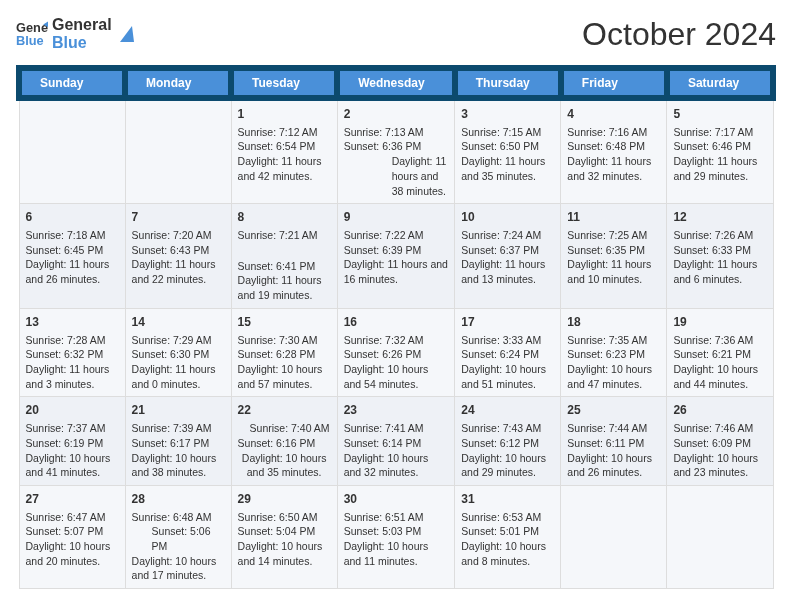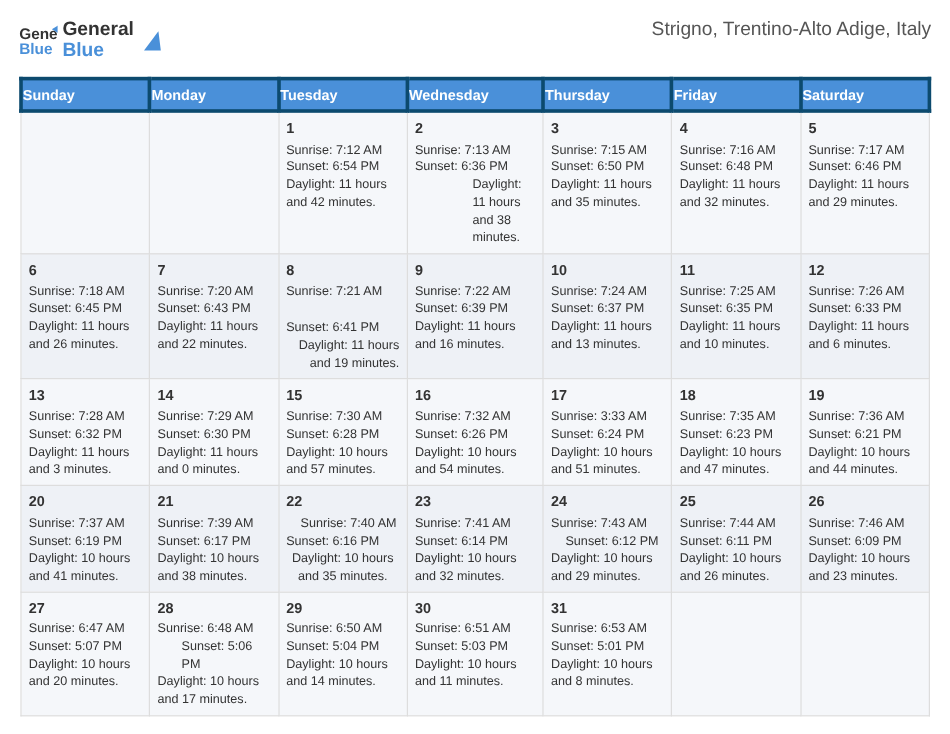--- a/index.html
+++ b/index.html
@@ -40,25 +40,25 @@
     table {
       width: 100%;
       border-collapse: collapse;
       font-size: 11px;
     }
     thead tr {
       background-color: #4a90d9;
       color: #fff;
     }
     thead th {
-      padding: 5px 0;
+      padding: 5px 18px;
       text-align: left;
       font-size: 12px;
       font-weight: bold;
-      border: 3px solid #0c4a6e;
+      border: 6px solid #0c4a6e;
     }
     tbody tr {
       border-bottom: 1px solid #ddd;
     }
     tbody td {
       vertical-align: top;
       padding: 5px 6px;
       border: 1px solid #ddd;
       min-width: 100px;
       height: 80px;
@@ -91,21 +91,21 @@
     </svg>
     <div style="display:flex;flex-direction:column;">
       <span style="font-size:16px;font-weight:bold;color:#333;">General</span>
       <span style="font-size:16px;font-weight:bold;color:#4a90d9;">Blue</span>
     </div>
     <svg width="20" height="20" viewBox="0 0 20 20">
       <polygon points="4,18 16,2 18,18" fill="#4a90d9"></polygon>
     </svg>
   </div>
   <div class="title-block">
-    <div class="location">Strigno, Trentino-Alto Adige, Italy</div>
+    <div class="month-title">October 2024</div>
   </div>
 </div>
 
 <table>
   <thead>
     <tr>
     <th>Sunday</th>
         <th>Monday</th>
         <th>Tuesday</th>
         <th>Wednesday</th>
@@ -159,21 +159,21 @@
         <td>
           <span class="day-num">7</span>
           <span style="display: block;">Sunrise: 7:20 AM</span>
           <span style="display: block;">Sunset: 6:43 PM</span>
           <span style="display: block;">Daylight: 11 hours and 22 minutes.</span>
         </td>
         <td>
           <span class="day-num">8</span>
           <span style="display: block;">Sunrise: 7:21 AM</span>
           <span style="display: block; margin-top: 16px;">Sunset: 6:41 PM</span>
-          <span style="display: block; text-align: right;">Daylight: 11 hours and 19 minutes.</span>
+          <span style="display: block;">Daylight: 11 hours and 19 minutes.</span>
         </td>
         <td>
           <span class="day-num">9</span>
           <span style="display: block;">Sunrise: 7:22 AM</span>
           <span style="display: block;">Sunset: 6:39 PM</span>
           <span style="display: block;">Daylight: 11 hours and 16 minutes.</span>
         </td>
         <td>
           <span class="day-num">10</span>
           <span style="display: block;">Sunrise: 7:24 AM</span>
@@ -258,21 +258,21 @@
         </td>
         <td>
           <span class="day-num">23</span>
           <span style="display: block;">Sunrise: 7:41 AM</span>
           <span style="display: block;">Sunset: 6:14 PM</span>
           <span style="display: block;">Daylight: 10 hours and 32 minutes.</span>
         </td>
         <td>
           <span class="day-num">24</span>
           <span style="display: block;">Sunrise: 7:43 AM</span>
-          <span style="display: block; margin-left: 12px;">Sunset: 6:12 PM</span>
+          <span style="display: block;">Sunset: 6:12 PM</span>
           <span style="display: block;">Daylight: 10 hours and 29 minutes.</span>
         </td>
         <td>
           <span class="day-num">25</span>
           <span style="display: block;">Sunrise: 7:44 AM</span>
           <span style="display: block;">Sunset: 6:11 PM</span>
           <span style="display: block;">Daylight: 10 hours and 26 minutes.</span>
         </td>
         <td>
           <span class="day-num">26</span>

